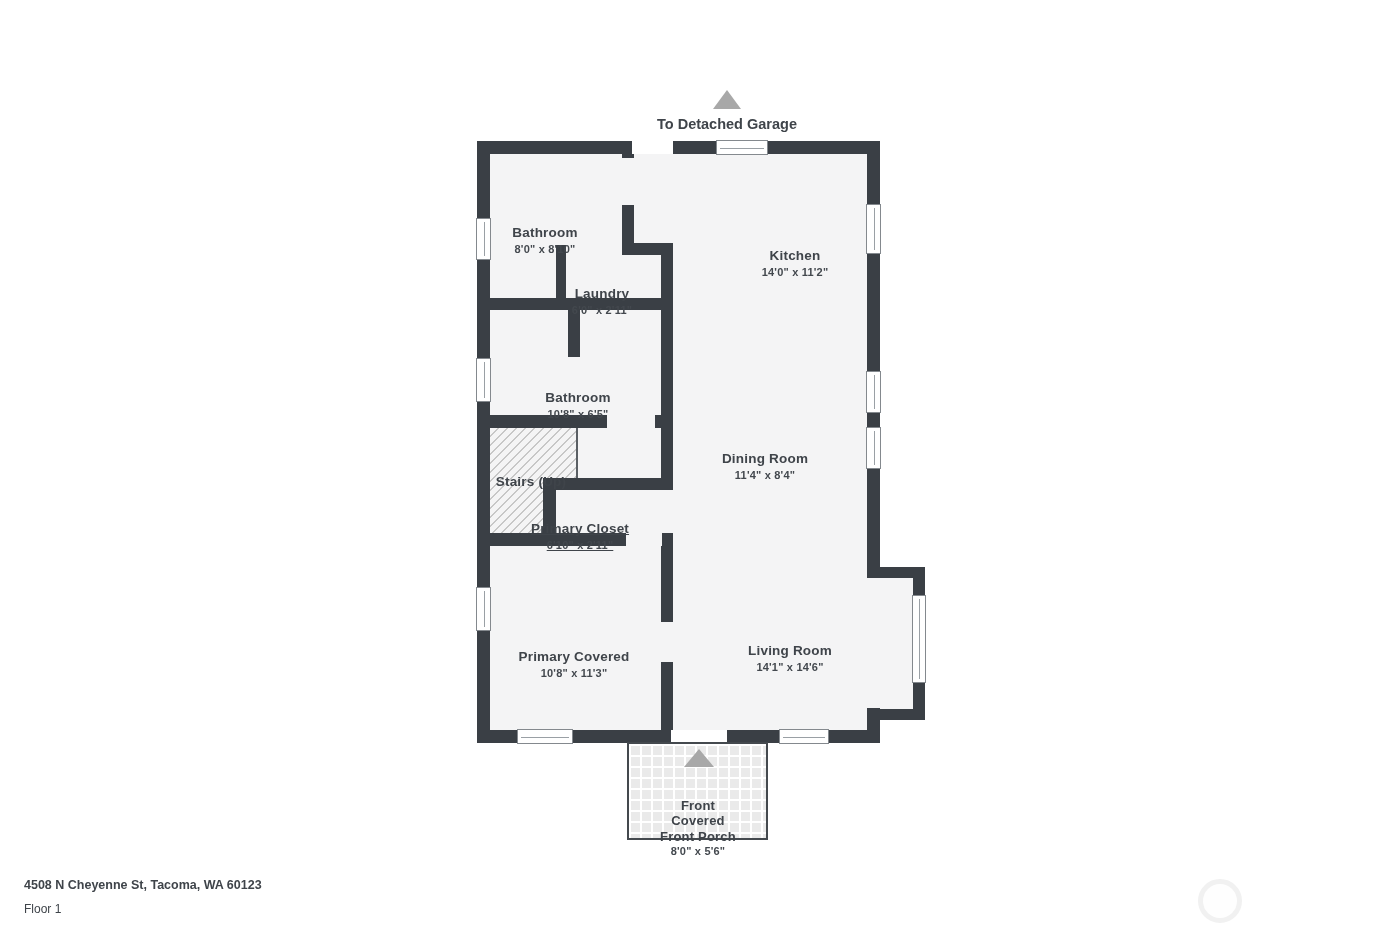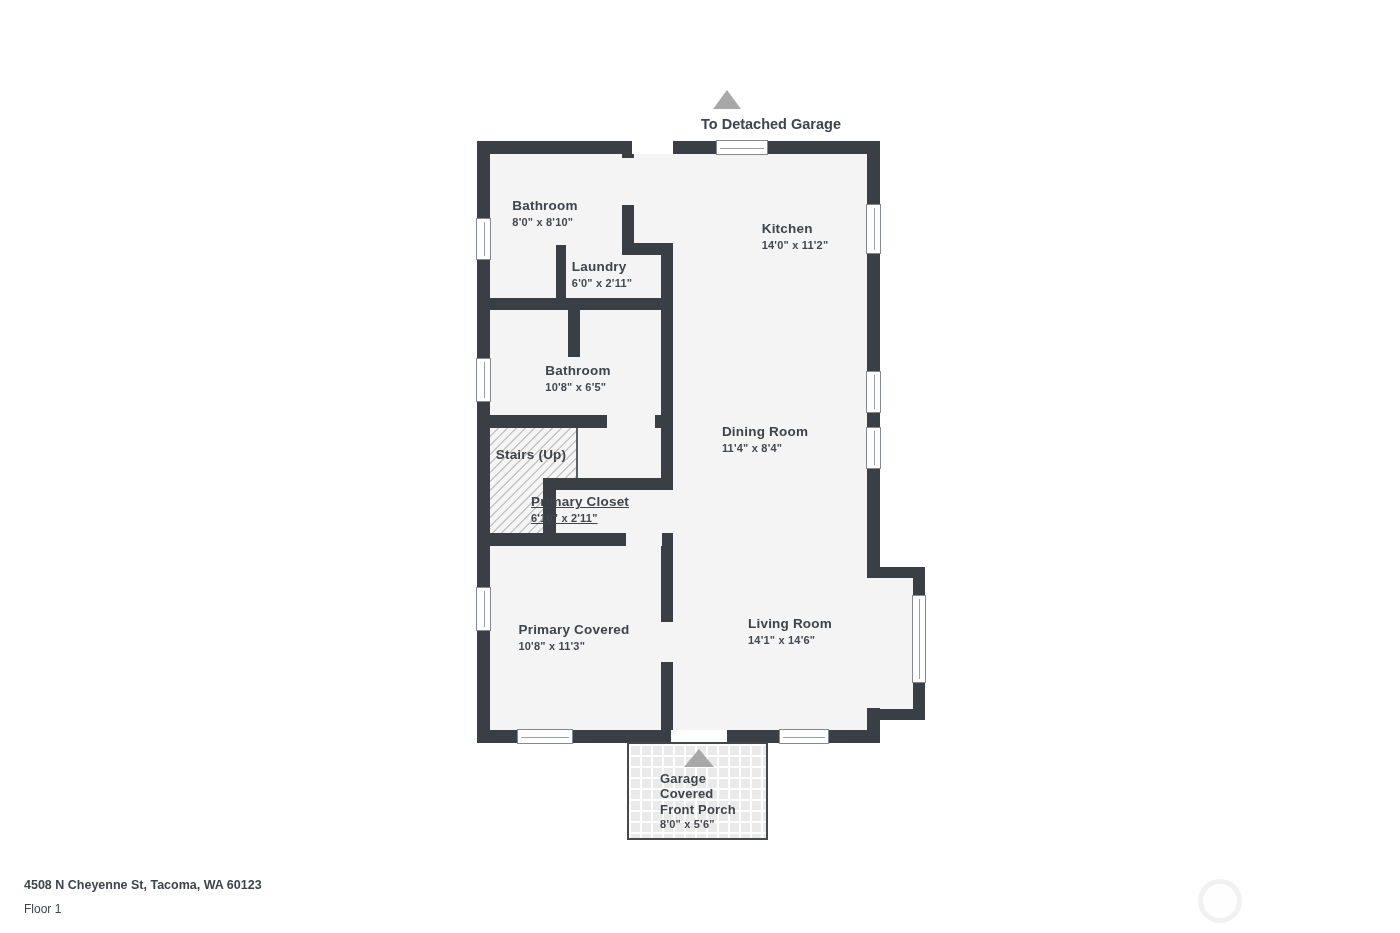--- a/index.html
+++ b/index.html
@@ -52,32 +52,32 @@
   }
   .tri-up {
     width: 0; height: 0;
     border-left: 14px solid transparent;
     border-right: 14px solid transparent;
     border-bottom: 19px solid #a8a8a8;
   }
   .room-label {
     position: absolute;
     transform: translateX(-50%);
-    text-align: left;
+    text-align: center;
     white-space: nowrap;
     line-height: 1.18;
+    margin-top: 27px;
   }
   .rname { font-size: 13.5px; font-weight: bold; color: #3f444a; letter-spacing: 0.2px; }
   .rdims { font-size: 11px;  font-weight: bold; color: #43484e; margin-top: 2px; letter-spacing: 0.2px; }
   .garage-label {
     position: absolute;
     transform: translateX(-50%);
     font-size: 14.5px; font-weight: bold; color: #3f444a;
     white-space: nowrap;
-    margin-left: 44px;
   }
   .porch-lines .rname { font-size: 13px; }
   .footer-address { position: absolute; left: 24px; top: 878px; font-size: 12.5px; font-weight: bold; color: #3f444a; }
   .footer-floor   { position: absolute; left: 24px; top: 902px; font-size: 12px;   font-weight: normal; color: #3f444a; }
   .footer-disclaimer {
     position: absolute; left: 0; top: 907px; width: 1400px;
     text-align: center; font-size: 10px; font-weight: bold; color: #4c4c4c;
   }
   .compass-circle {
     position: absolute; left: 1198px; top: 879px;
@@ -181,21 +181,21 @@
   </div>
   <div class="room-label" style="left:574px; top:622px;">
     <div class="rname">Primary Covered</div>
     <div class="rdims">10'8" x 11'3"</div>
   </div>
   <div class="room-label" style="left:790px; top:616px;">
     <div class="rname">Living Room</div>
     <div class="rdims">14'1" x 14'6"</div>
   </div>
   <div class="room-label porch-lines" style="left:698px; top:771px;">
-    <div class="rname">Garage</div>
+    <div class="rname">Front</div>
     <div class="rname">Covered</div>
     <div class="rname">Front Porch</div>
     <div class="rdims" style="margin-top:1px;">8'0" x 5'6"</div>
   </div>
 
   <div class="footer-address">4508 N Cheyenne St, Tacoma, WA 60123</div>
   <div class="footer-floor">Floor 1</div>
   <div class="compass-circle"></div>
 
 </div>

